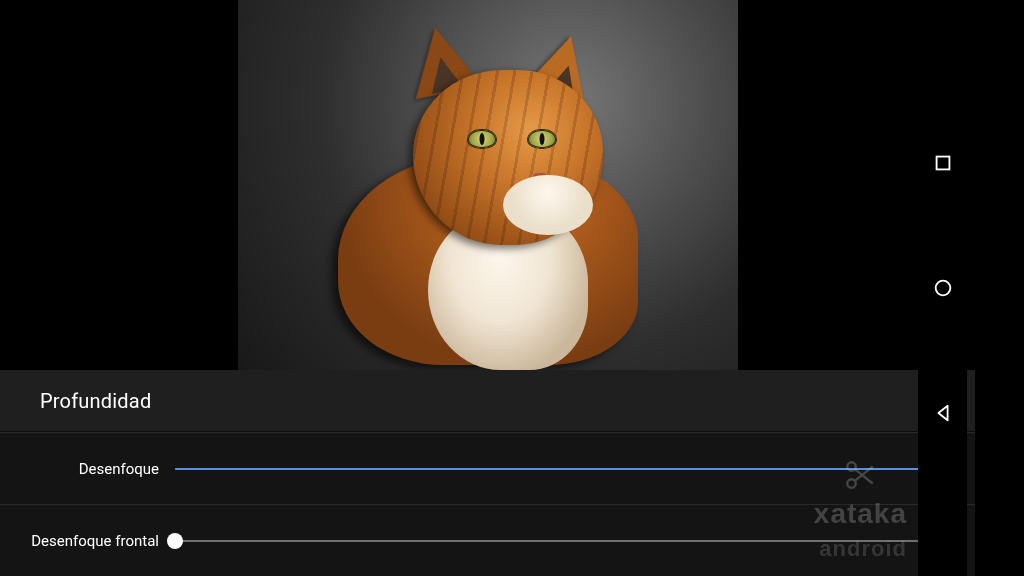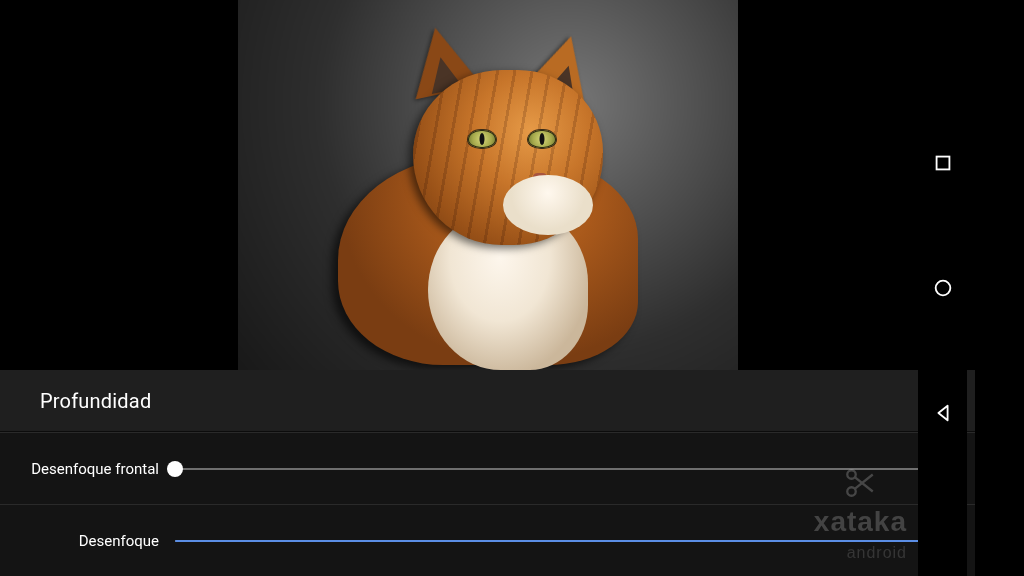--- a/index.html
+++ b/index.html
@@ -230,22 +230,22 @@
     color: rgba(190,190,190,.28);
     font-size: 28px;
     font-weight: 600;
     letter-spacing: 1px;
     font-family: "Segoe UI", Arial, sans-serif;
     pointer-events: none;
     user-select: none;
     display:flex; align-items:center; gap:6px;flex-direction:column;
   }
   .watermark .sub {
-    font-size: 16px;
-    font-weight: 400;
+    font-size: 22px;
+    font-weight: 700;
     color: rgba(140,140,140,.28);
     margin-left: 2px;
     align-self: flex-end;
   }
   .watermark svg { width:34px; height:34px; opacity:.3; }
 </style>
 </head>
 <body>
 
 <div class="screen">
@@ -273,33 +273,33 @@
     <div class="panel-header">
       <span class="panel-title">Profundidad</span>
       <span class="collapse-icon">
         <svg viewBox="0 0 24 24">
             <path d="M5 15 L12 8 L19 15" stroke="#c6c6c6" stroke-width="2" fill="none" stroke-linecap="round" stroke-linejoin="round"></path>
           </svg>
       </span>
     </div>
 
     <div class="slider-row">
-      <div class="slider-label">Desenfoque frontal</div>
-      <div class="slider">
-        <div class="track inactive"></div>
-        <div class="thumb white" style="left:0%;"></div>
-      </div>
-    </div>
-
-    <div class="slider-row">
       <div class="slider-label">Desenfoque</div>
       <div class="slider">
         <div class="track inactive"></div>
         <div class="track fill-blue" style="right: 0px; width: 100%;"></div>
         <div class="thumb blue" style="left:100%;"></div>
+      </div>
+    </div>
+
+    <div class="slider-row">
+      <div class="slider-label">Desenfoque frontal</div>
+      <div class="slider">
+        <div class="track inactive"></div>
+        <div class="thumb white" style="left:0%;"></div>
       </div>
     </div>
   </div>
 
   <div class="navbar">
     <div class="nav-btn recent">
       <svg viewBox="0 0 24 24">
           <rect x="5" y="5" width="14" height="14"></rect>
         </svg>
     </div>

